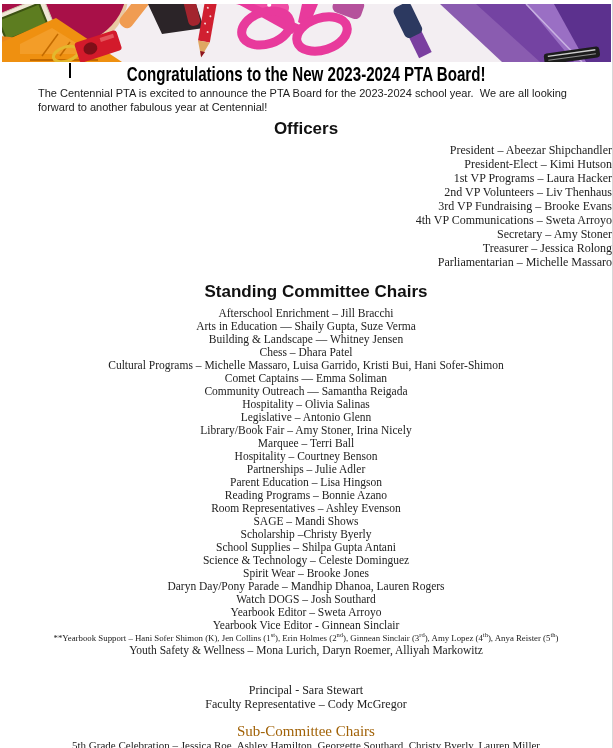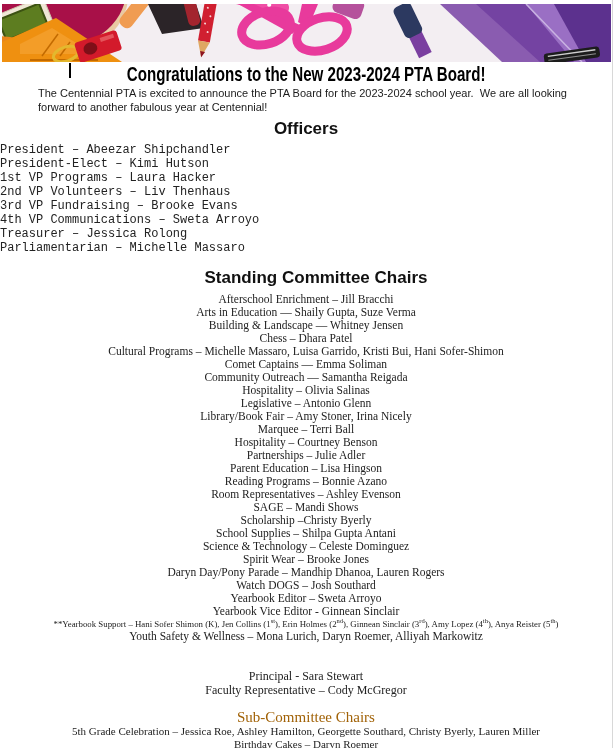--- a/index.html
+++ b/index.html
@@ -19,22 +19,22 @@
   .intro{
     margin:2px 0 0 38px;width:548px;font-size:11px;line-height:13.5px;color:#1b1b1b;
     white-space:pre-wrap;
   }
   .h2-sans{
     margin:8px 0 0 0;font-family:"Liberation Sans",sans-serif;font-weight:700;
     font-size:17px;line-height:13px;text-align:center;color:#111;
   }
   .officer-list{margin-top:8px;}
   .officer-list > div{
-    font-family:Liberation Mono, monospace;font-size:12px;line-height:14px;
-    text-align:left;color:#222;
+    font-family:Liberation Serif, serif;font-size:12px;line-height:14px;
+    text-align:right;color:#222;
   }
   .committee-list{margin-top:9px;}
   .committee-list > div, .after-note-list > div{
     font-family:"Liberation Serif",serif;font-size:11.5px;line-height:13px;
     text-align:center;color:#222;
   }
   .support-note{
     font-family:"Liberation Serif",serif;font-size:8.8px;line-height:12px;
     text-align:center;color:#222;
   }
@@ -163,20 +163,21 @@
 
 <div>
   <div class="h2-sans">Officers</div>
   <div class="officer-list">
       <div>President – Abeezar Shipchandler</div>
       <div>President-Elect – Kimi Hutson</div>
       <div>1st VP Programs – Laura Hacker</div>
       <div>2nd VP Volunteers – Liv Thenhaus</div>
       <div>3rd VP Fundraising – Brooke Evans</div>
       <div>4th VP Communications – Sweta Arroyo</div>
+      <div>Secretary – Amy Stoner</div>
       <div>Treasurer – Jessica Rolong</div>
       <div>Parliamentarian – Michelle Massaro</div>
     </div>
 </div>
 
 <div>
   <div class="h2-sans" style="margin-top:16px;padding-left:20px;">Standing Committee Chairs</div>
   <div class="committee-list">
       <div>Afterschool Enrichment – Jill Bracchi</div>
       <div>Arts in Education — Shaily Gupta, Suze Verma</div>

